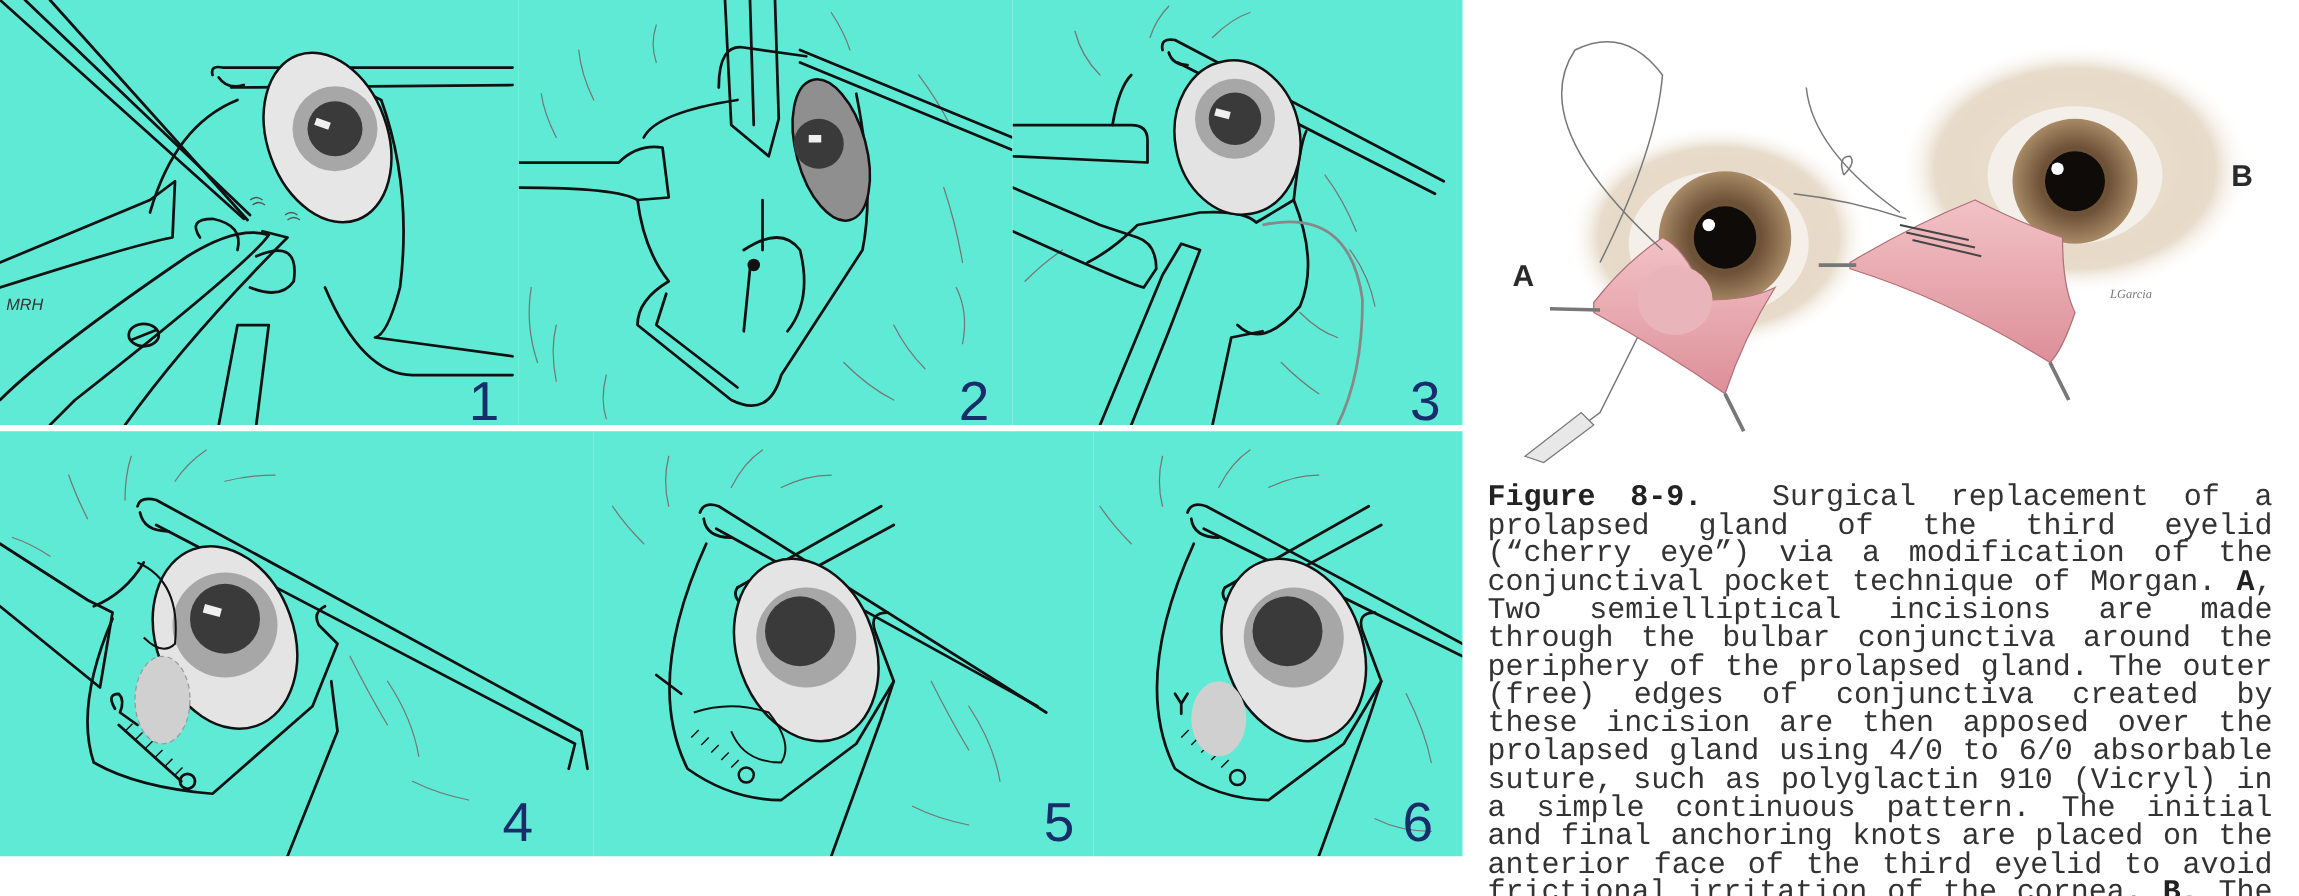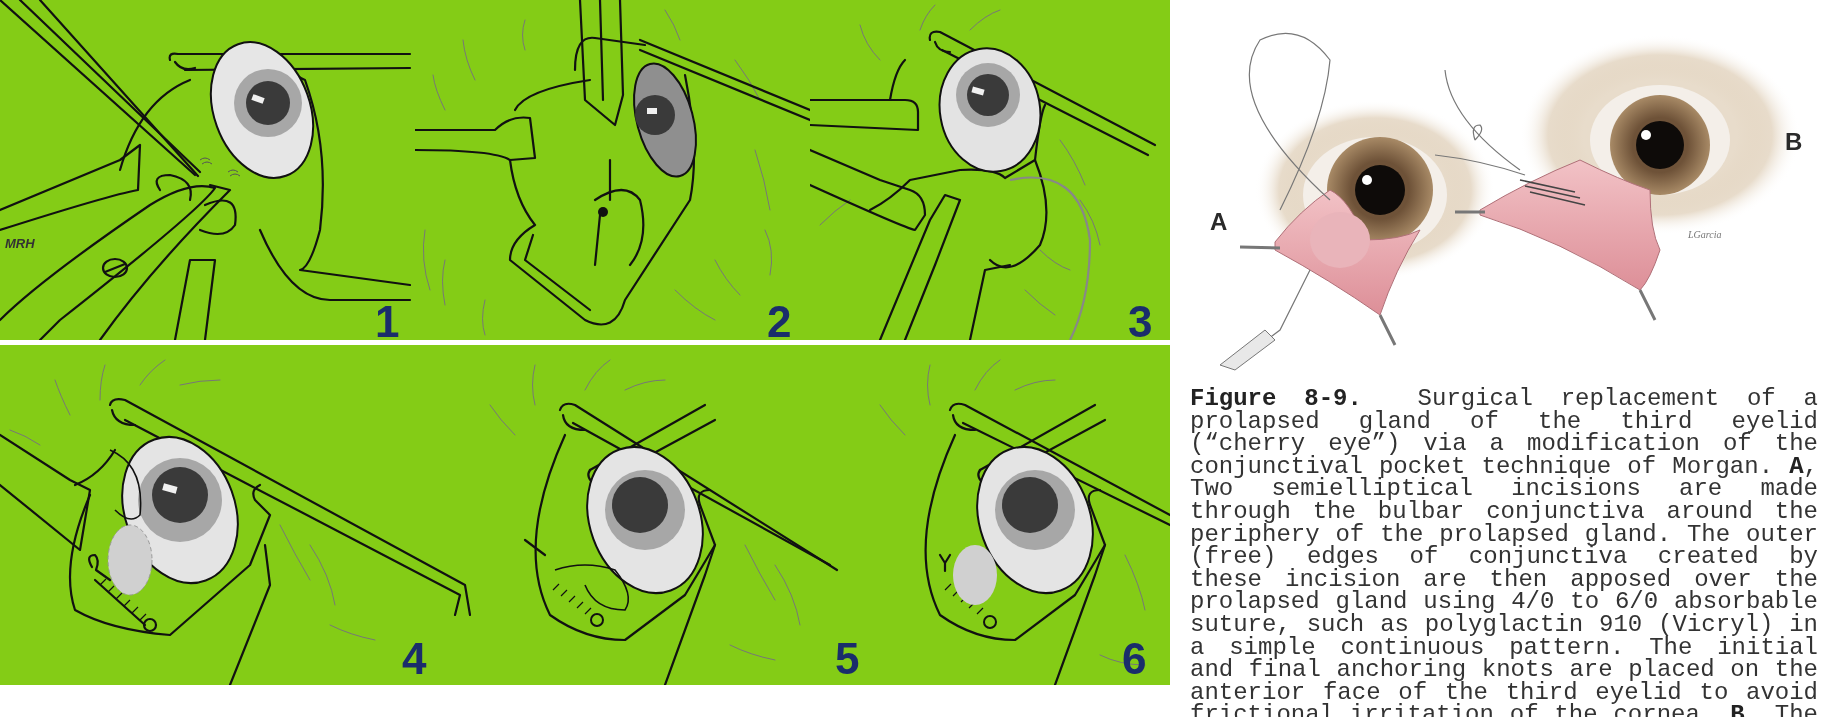--- a/index.html
+++ b/index.html
@@ -1,18 +1,18 @@
 <!DOCTYPE html>
 <html><head>
 <meta charset="utf-8">
 <style>
   html, body { margin: 0; padding: 0; background: #ffffff; }
   body { width: 1839px; height: 717px; position: relative; overflow: hidden; font-family: "Liberation Sans", sans-serif; }
   .grid { position: absolute; left: 0; top: 0; width: 1170px; height: 690px; }
-  .panel { position: absolute; overflow: hidden; background: #84cc16; font-weight: bold; }
+  .panel { position: absolute; overflow: hidden; background: #5eead4; }
   .panel svg { position: absolute; left: 0; top: 0; }
   .panel-num { position: absolute; font-family: "Liberation Sans", sans-serif; font-size: 44px; color: #1a2d6b; line-height: 1; }
   .color-fig { position: absolute; left: 1180px; top: 0; width: 659px; height: 380px; }
   .color-fig svg { position: absolute; left: 0; top: 0; }
   .fig-label { position: absolute; font-family: "Liberation Sans", sans-serif; font-weight: bold; font-size: 24px; color: #2a2a2a; }
   .caption { position: absolute; left: 1190px; top: 388px; width: 628px; font-family: Liberation Mono, monospace; font-size: 24px; line-height: 22.6px; color: #333; text-align: justify; }
   .caption b { color: #222; }
   .caption .fig-id { font-weight: bold; color: #222; }
 </style>
 </head>

